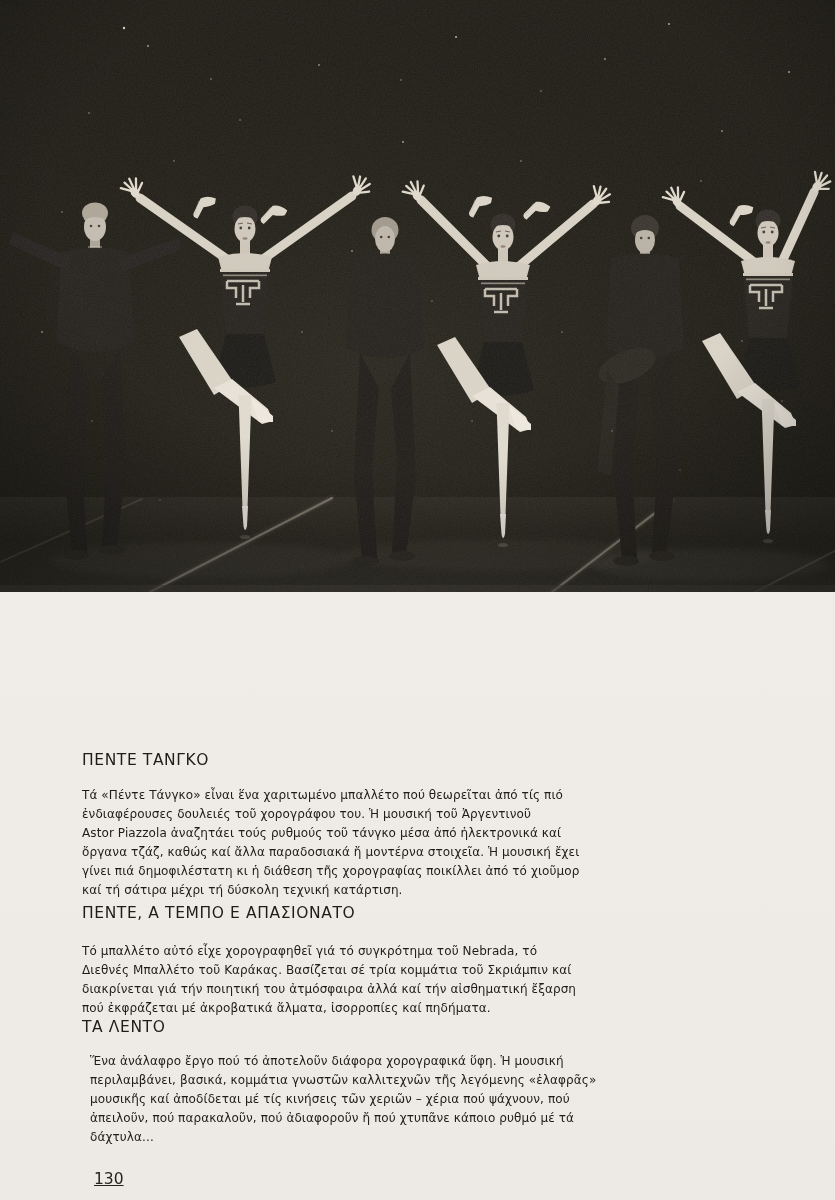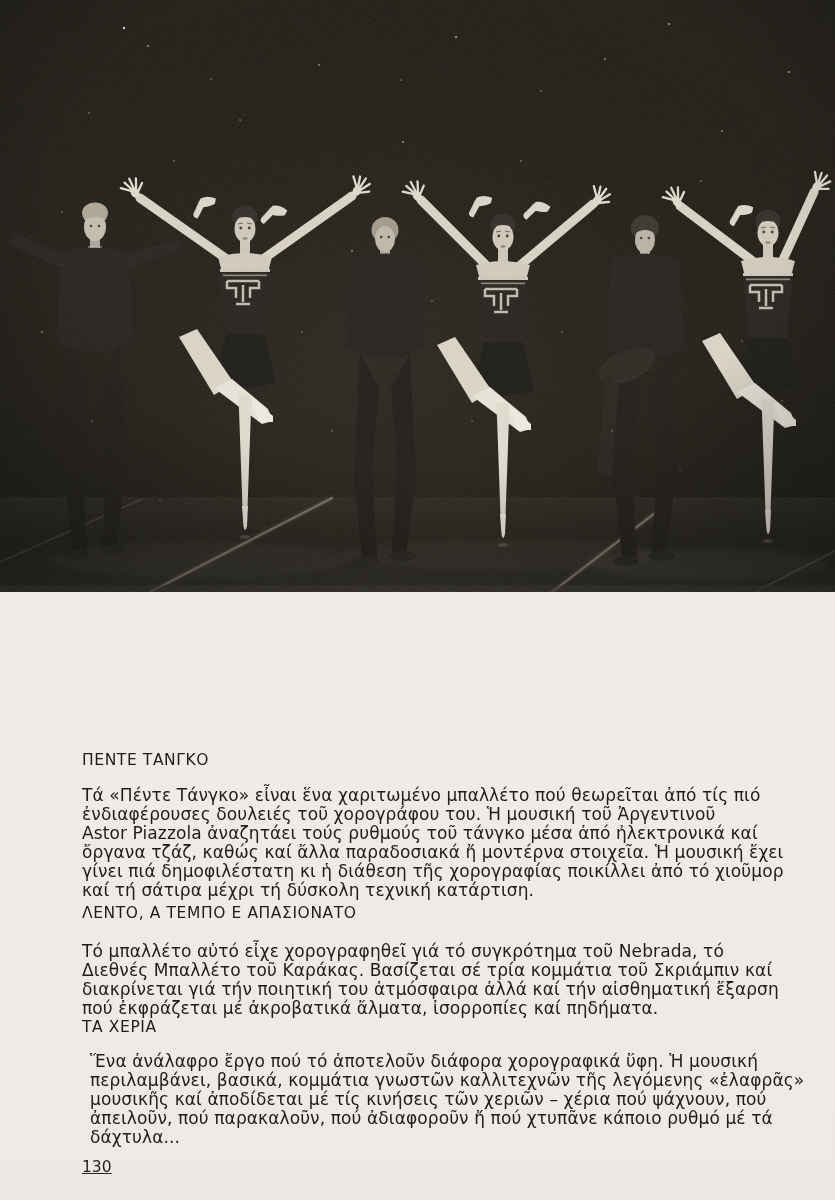--- a/index.html
+++ b/index.html
@@ -6,28 +6,28 @@
   .page{
     position:relative;width:835px;height:1200px;margin:0 auto;
     background:linear-gradient(180deg,#f1eee9 0%,#efece7 60%,#edeae5 100%);
     overflow:hidden;
     font-family:"DejaVu Sans","Liberation Sans",sans-serif;
   }
   .photo{position:absolute;left:0;top:0;width:835px;height:592px;margin:0;padding:0;}
   .photo svg{display:block;}
   .txt{
     position:absolute;left:82px;margin:0;
-    color:#1e1d1b;font-size:17px;line-height:19px;
+    color:#1e1d1b;font-size:12px;line-height:19px;
     letter-spacing:.1px;white-space:pre;font-weight:400;
   }
   .heading{font-size:15.5px;letter-spacing:.6px;}
   .h-0{top:751px;} .b-0{top:786px;}
   .h-1{top:904px;} .b-1{top:942px;}
   .h-2{top:1018px;} .b-2{top:1052px;margin-left:8px;}
-  .page-number{position:absolute;left:82px;top:1158px;margin:0;color:#24231f;font-size:15.5px;text-decoration:underline;}
+  .page-number{position:absolute;left:82px;top:1158px;margin:12px;color:#24231f;font-size:15.5px;text-decoration:underline;}
 </style>
 </head>
 <body>
 
 <div class="page">
 
   <figure class="photo">
     <svg width="835" height="592" viewBox="0 0 835 592" xmlns="http://www.w3.org/2000/svg">
       <defs>
         <radialGradient id="haze" cx="45%" cy="62%" r="70%">
@@ -228,27 +228,27 @@
   </figure>
 
   <h2 class="txt heading h-0">ΠΕΝΤΕ ΤΑΝΓΚΟ</h2>
   <p class="txt body b-0">Τά «Πέντε Τάνγκο» εἶναι ἕνα χαριτωμένο μπαλλέτο πού θεωρεῖται ἀπό τίς πιό
 ἐνδιαφέρουσες δουλειές τοῦ χορογράφου του. Ἡ μουσική τοῦ Ἀργεντινοῦ
 Astor Piazzola ἀναζητάει τούς ρυθμούς τοῦ τάνγκο μέσα ἀπό ἠλεκτρονικά καί
 ὄργανα τζάζ, καθώς καί ἄλλα παραδοσιακά ἤ μοντέρνα στοιχεῖα. Ἡ μουσική ἔχει
 γίνει πιά δημοφιλέστατη κι ἡ διάθεση τῆς χορογραφίας ποικίλλει ἀπό τό χιοῦμορ
 καί τή σάτιρα μέχρι τή δύσκολη τεχνική κατάρτιση.</p>
 
-  <h2 class="txt heading h-1">ΛΕΝΤΟ, Α ΤΕΜΠΟ Ε ΑΠΑΣΙΟΝΑΤΟ</h2>
+  <h2 class="txt heading h-1">ΠΕΝΤΕ, Α ΤΕΜΠΟ Ε ΑΠΑΣΙΟΝΑΤΟ</h2>
   <p class="txt body b-1">Τό μπαλλέτο αὐτό εἶχε χορογραφηθεῖ γιά τό συγκρότημα τοῦ Nebrada, τό
 Διεθνές Μπαλλέτο τοῦ Καράκας. Βασίζεται σέ τρία κομμάτια τοῦ Σκριάμπιν καί
 διακρίνεται γιά τήν ποιητική του ἀτμόσφαιρα ἀλλά καί τήν αἰσθηματική ἔξαρση
 πού ἐκφράζεται μέ ἀκροβατικά ἄλματα, ἰσορροπίες καί πηδήματα.</p>
 
-  <h2 class="txt heading h-2">ΤΑ ΧΕΡΙΑ</h2>
+  <h2 class="txt heading h-2">ΤΑ ΛΕΝΤΟ</h2>
   <p class="txt body b-2">Ἕνα ἀνάλαφρο ἔργο πού τό ἀποτελοῦν διάφορα χορογραφικά ὕφη. Ἡ μουσική
 περιλαμβάνει, βασικά, κομμάτια γνωστῶν καλλιτεχνῶν τῆς λεγόμενης «ἐλαφρᾶς»
 μουσικῆς καί ἀποδίδεται μέ τίς κινήσεις τῶν χεριῶν – χέρια πού ψάχνουν, πού
 ἀπειλοῦν, πού παρακαλοῦν, πού ἀδιαφοροῦν ἤ πού χτυπᾶνε κάποιο ρυθμό μέ τά
 δάχτυλα...</p>
 
   <div class="page-number">130</div>
 </div>
 
 </body></html>

